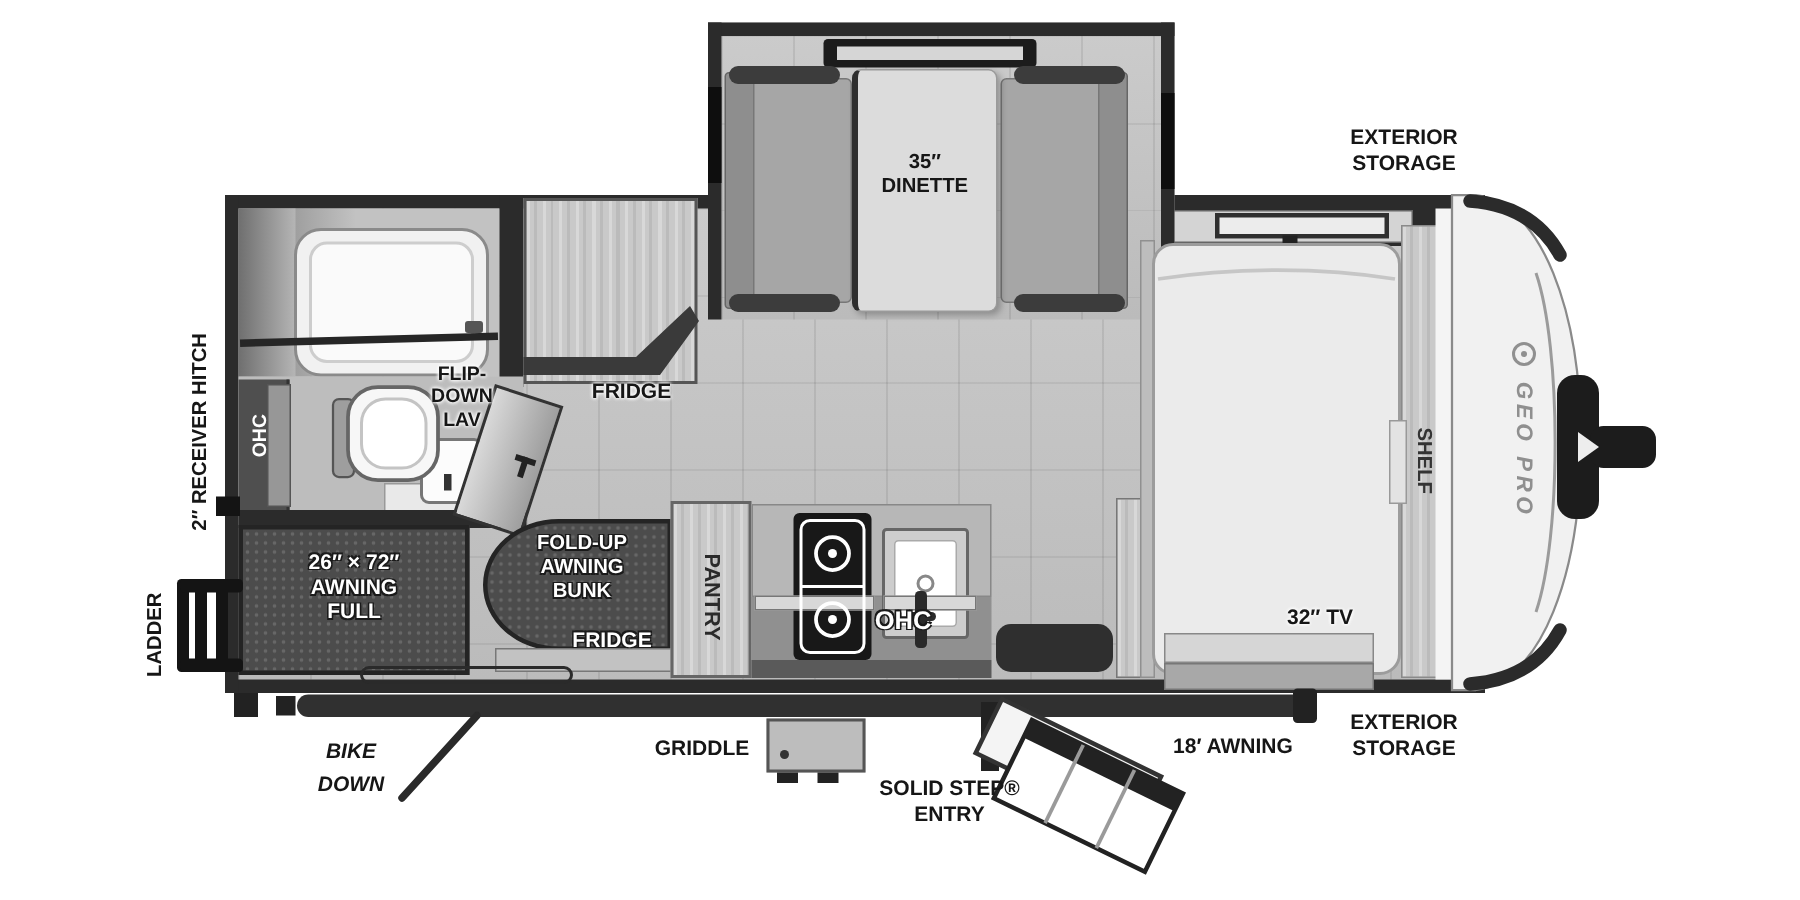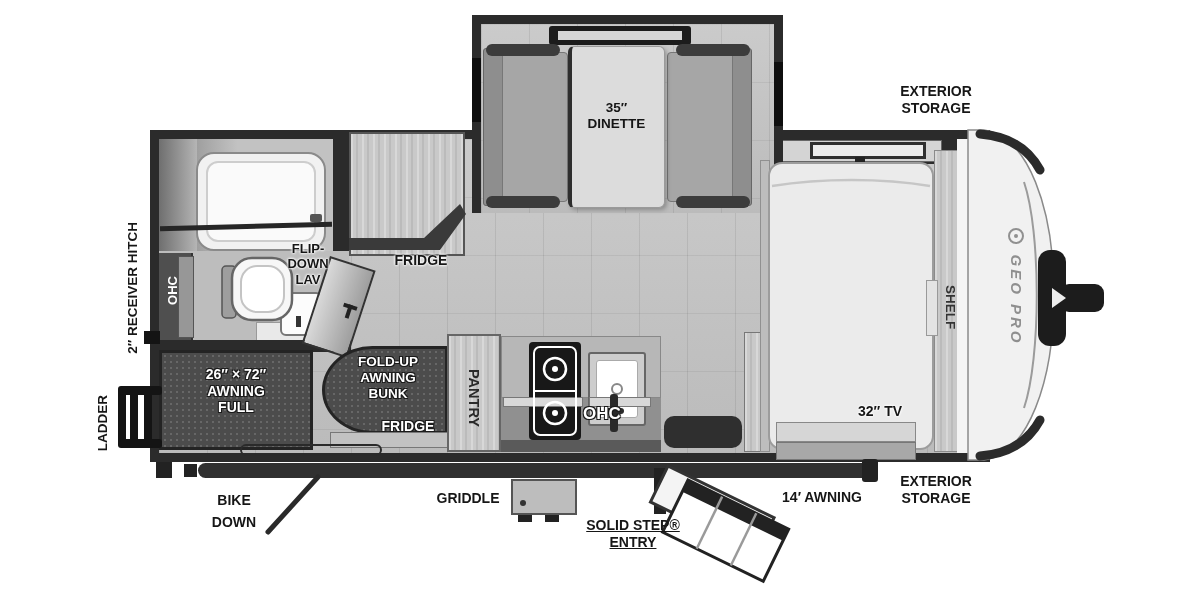--- a/index.html
+++ b/index.html
@@ -201,27 +201,27 @@
   </div>
 
   <div class="lbl" style="left:866px;top:83px;width:140px;">
     <span>EXTERIOR</span>
     <span>STORAGE</span>
   </div>
   <div class="lbl" style="left:866px;top:473px;width:140px;">
     <span>EXTERIOR</span>
     <span>STORAGE</span>
   </div>
-  <div class="lbl" style="left:752px;top:489px;width:140px;">14′ AWNING</div>
-  <div class="lbl" style="left:563px;top:517px;width:140px;text-decoration:underline;">
+  <div class="lbl" style="left:752px;top:489px;width:140px;">18′ AWNING</div>
+  <div class="lbl" style="left:563px;top:517px;width:140px;">
     <span>SOLID STEP®</span>
     <span>ENTRY</span>
   </div>
   <div class="lbl" style="left:398px;top:490px;width:140px;">GRIDDLE</div>
-  <div class="lbl" style="left:174px;top:490px;width:120px;line-height:1.55;">
+  <div class="lbl" style="left:174px;top:490px;width:120px;line-height:1.55;font-style:italic;">
     <span>BIKE</span>
     <span>DOWN</span>
   </div>
   <div class="abs vwrap" style="left:91px;top:382px;width:22px;height:82px;">
     <span class="vup" style="font:700 13.5px 'Liberation Sans',sans-serif;color:#161616;">LADDER</span>
   </div>
   <div class="abs vwrap" style="left:121px;top:208px;width:22px;height:160px;">
     <span class="vup" style="font:700 13.5px 'Liberation Sans',sans-serif;color:#161616;white-space:nowrap;">2″ RECEIVER HITCH</span>
   </div>
 

